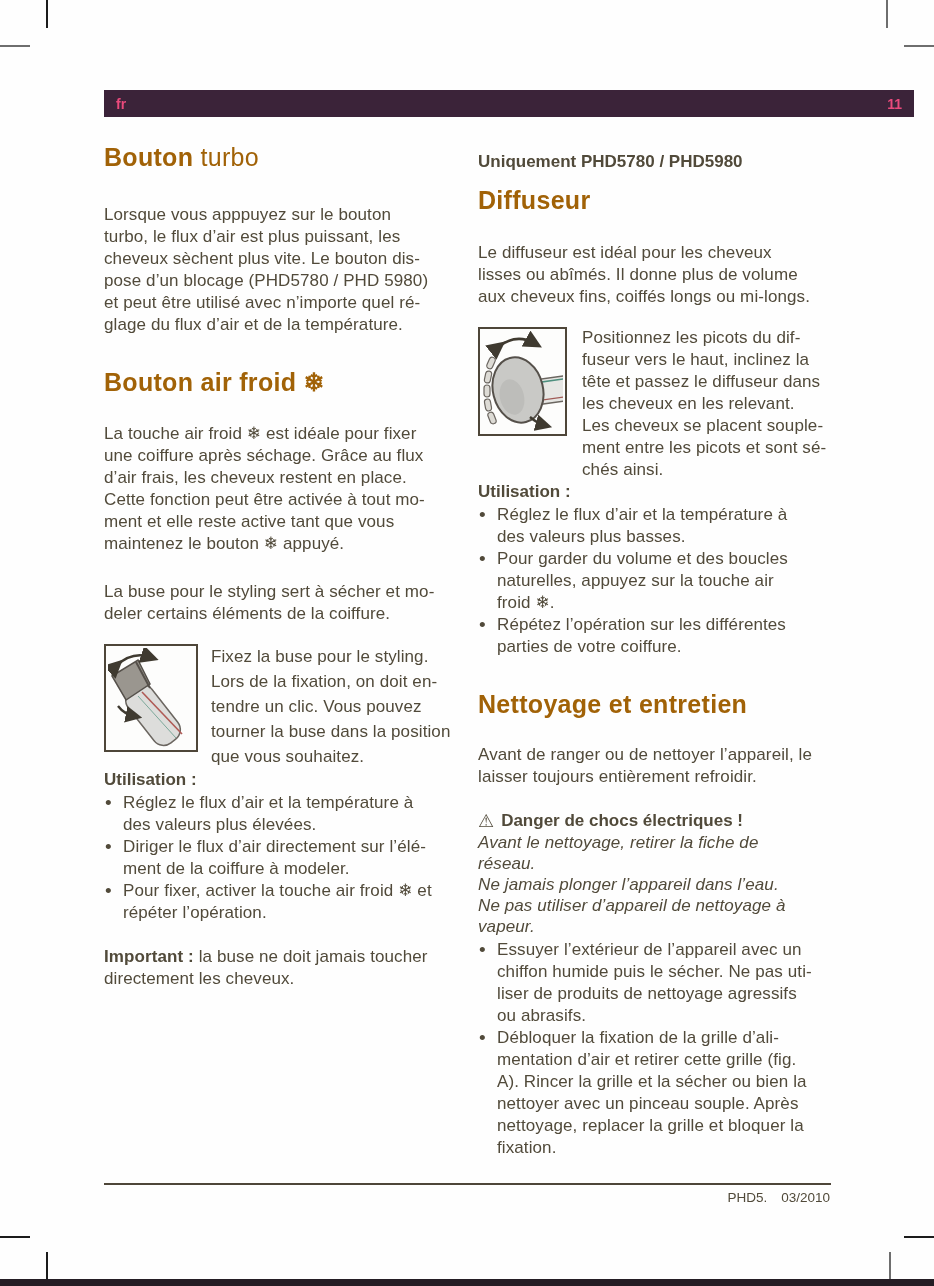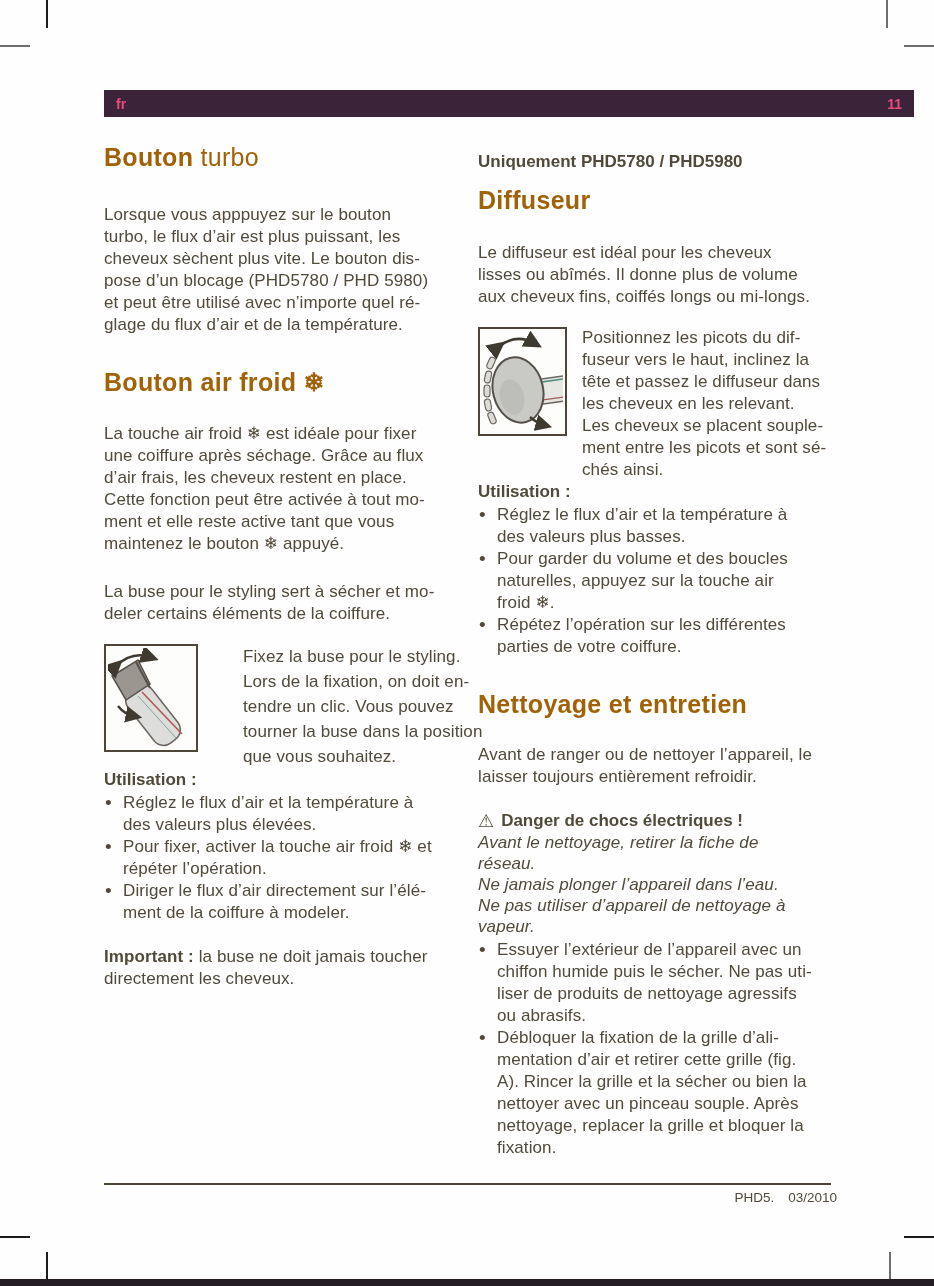--- a/index.html
+++ b/index.html
@@ -38,37 +38,37 @@
   .bullets li::before{content:"•";position:absolute;left:1px;top:0;font-size:19px;line-height:22px;}
 
   .warn-title{font-size:17px;line-height:22px;font-weight:bold;margin:0;display:flex;align-items:center;}
   .warn-title .wicon{font-weight:normal;font-size:18px;margin-right:7px;line-height:20px;}
   .warn-text{font-size:17px;line-height:21px;font-style:italic;margin:0;white-space:pre;letter-spacing:.1px;}
 
   
   .mt-turbo{margin-top:26px;} .mt-turbo-body{margin-top:32px;}
   .mt-cold{margin-top:32px;}  .mt-cold-body{margin-top:26px;}
   .mt-buse{margin-top:27px;}  .mt-buse-body{margin-top:26px;}
-  .mt-fig-l{margin-top:19px;gap:32px;} .fig-l-box{width:90px;height:104px;margin-right:13px;}
+  .mt-fig-l{margin-top:19px;} .fig-l-box{width:90px;height:104px;margin-right:13px;}
   .fig-l-cap{line-height:25px;}
   .mt-usage-l{margin-top:2px;}
   .mt-important{margin-top:22px;}
   .mt-models{margin-top:34px;}
   .mt-diff{margin-top:13px;}  .mt-diff-body{margin-top:27px;}
   .mt-fig-r{margin-top:19px;} .fig-r-box{width:85px;height:105px;margin-right:15px;}
   .fig-r-cap{line-height:22px;}
   .mt-usage-r{margin-top:18px;}
   .mt-nett{margin-top:32px;}  .mt-nett-body{margin-top:25px;}
   .mt-warn{margin-top:22px;}
   .mt-clean-bullets{margin-top:2px;}
   .label-usage{font-size:17px;line-height:22px;font-weight:bold;margin:0;}
 
   
   .footer-rule{position:absolute;left:104px;top:1183px;width:727px;height:2px;background:#4e4639;}
-  .footer-text{position:absolute;top:1190px;right:97px;font-size:13.5px;color:#514a3a;}
+  .footer-text{position:absolute;top:1190px;right:104px;font-size:13.5px;color:#514a3a;}
   .footer-text .gap{display:inline-block;width:14px;}
 </style>
 </head>
 <body>
 
 <div class="page">
 
   <div class="mark dark" style="left:46px;top:0;width:2px;height:28px;"></div>
   <div class="mark" style="left:0;top:45px;width:30px;height:2px;"></div>
   <div class="mark" style="left:886px;top:0;width:2px;height:28px;"></div>
@@ -125,24 +125,24 @@
 Lors de la fixation, on doit en-
 tendre un clic. Vous pouvez
 tourner la buse dans la position
 que vous souhaitez.</p>
     </div>
 
     <p class="label-usage mt-usage-l">Utilisation :</p>
     <ul class="bullets">
       <li>Réglez le flux d’air et la température à
 des valeurs plus élevées.</li>
+      <li>Diriger le flux d’air directement sur l’élé-
+ment de la coiffure à modeler.</li>
       <li>Pour fixer, activer la touche air froid ❄ et
 répéter l’opération.</li>
-      <li>Diriger le flux d’air directement sur l’élé-
-ment de la coiffure à modeler.</li>
     </ul>
 
     <p class="para mt-important"><strong>Important :</strong><span> la buse ne doit jamais toucher
 directement les cheveux.</span></p>
   </div>
 
   <div class="col col-right">
     <p class="bold-line mt-models">Uniquement PHD5780 / PHD5980</p>
     <h2 class="h1 mt-diff">Diffuseur</h2>
     <p class="para mt-diff-body">Le diffuseur est idéal pour les cheveux

